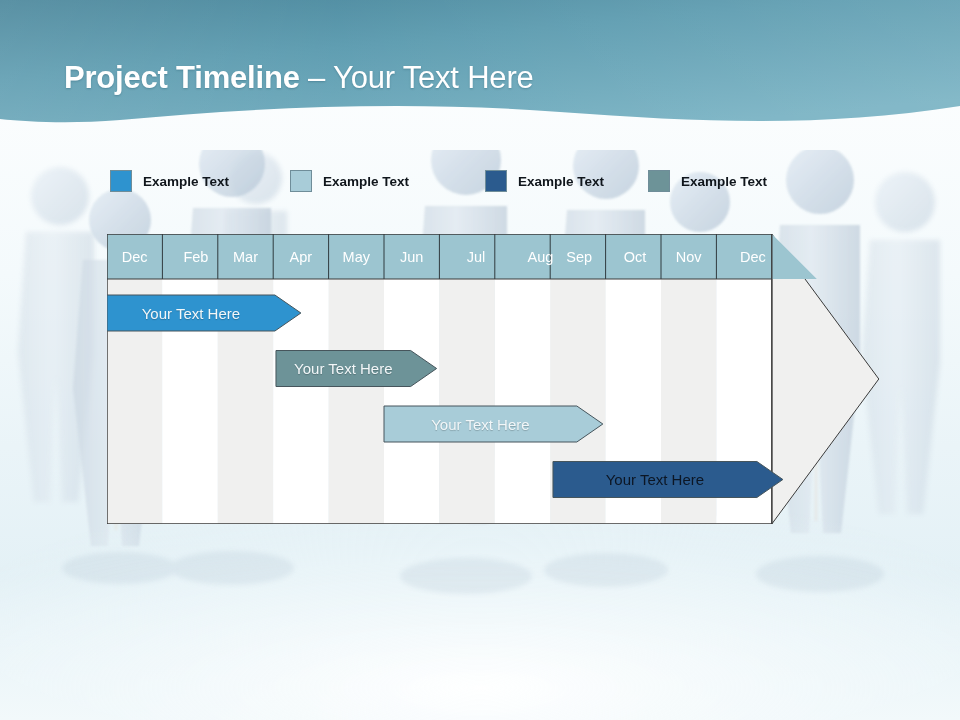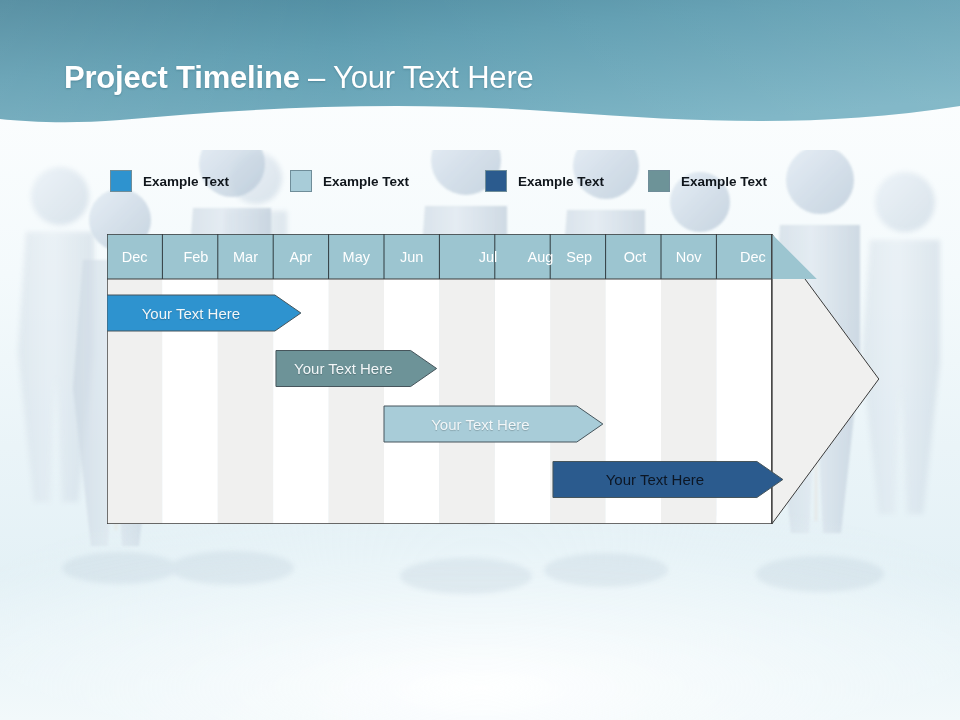--- a/index.html
+++ b/index.html
@@ -248,21 +248,21 @@
         <path d="M168.97,116.5 H303.63 L329.63,134.50 L303.63,152.5 H168.97 Z" fill="#6d9398" stroke="#46555c" stroke-width="1"></path>
         <path d="M277.00,172 H469.83 L495.83,190.00 L469.83,208 H277.00 Z" fill="#a8ccd8" stroke="#46555c" stroke-width="1"></path>
         <path d="M445.97,227.5 H649.88 L675.88,245.50 L649.88,263.5 H445.97 Z" fill="#2b5b8e" stroke="#46555c" stroke-width="1"></path>
       </svg>
   <div class="month-label" style="left: 0px; width: 55.4px;">Dec</div>
       <div class="month-label" style="left: 55.4px; width: 67px; border-radius: 15px;">Feb</div>
       <div class="month-label" style="left: 110.8px; width: 55.4px;">Mar</div>
       <div class="month-label" style="left: 166.2px; width: 55.4px;">Apr</div>
       <div class="month-label" style="left: 221.6px; width: 55.4px;">May</div>
       <div class="month-label" style="left: 277px; width: 55.4px;">Jun</div>
-      <div class="month-label" style="left: 331px; width: 62px; padding-left: 38px;">Jul</div>
+      <div class="month-label" style="left: 319px; width: 62px; padding-left: 38px;">Jul</div>
       <div class="month-label" style="left: 387.8px; width: 55.4px; padding-left: 36px;">Aug</div>
       <div class="month-label" style="left: 443.2px; width: 58px;">Sep</div>
       <div class="month-label" style="left: 498.6px; width: 59px;">Oct</div>
       <div class="month-label" style="left: 554px; width: 55.4px;">Nov</div>
       <div class="month-label" style="left: 609.4px; width: 73px;">Dec</div>
       <div class="bar-label on-light" style="left: 0px; top: 61px; width: 167.9px; height: 36px;">Your  Text Here</div>
       <div class="bar-label on-light" style="left: 168.97px; top: 116.5px; width: 134.66px; height: 36px;">Your  Text Here</div>
       <div class="bar-label on-light" style="left: 277px; top: 172px; width: 192.83px; height: 36px;">Your  Text Here</div>
       <div class="bar-label on-dark" style="left: 445.97px; top: 227.5px; width: 203.91px; height: 36px;">Your  Text Here</div>
     </div>

